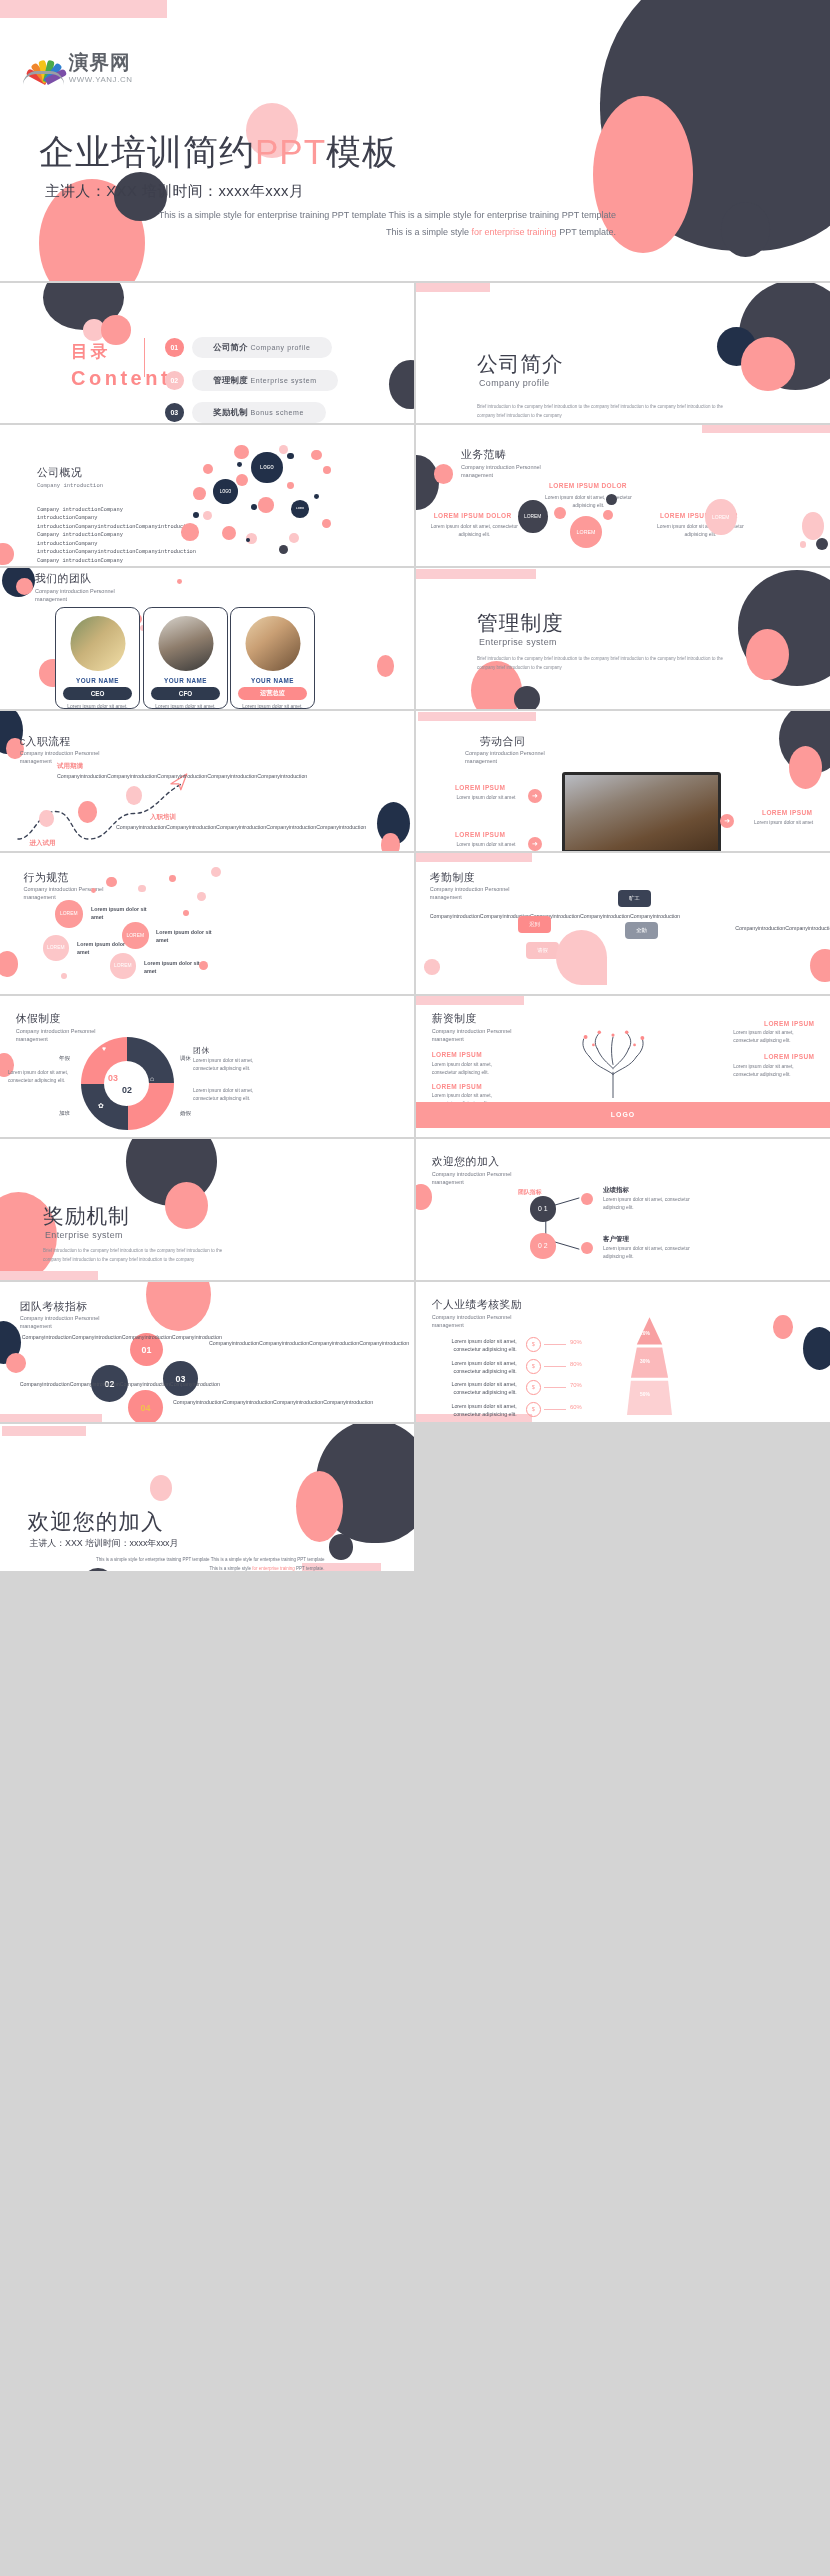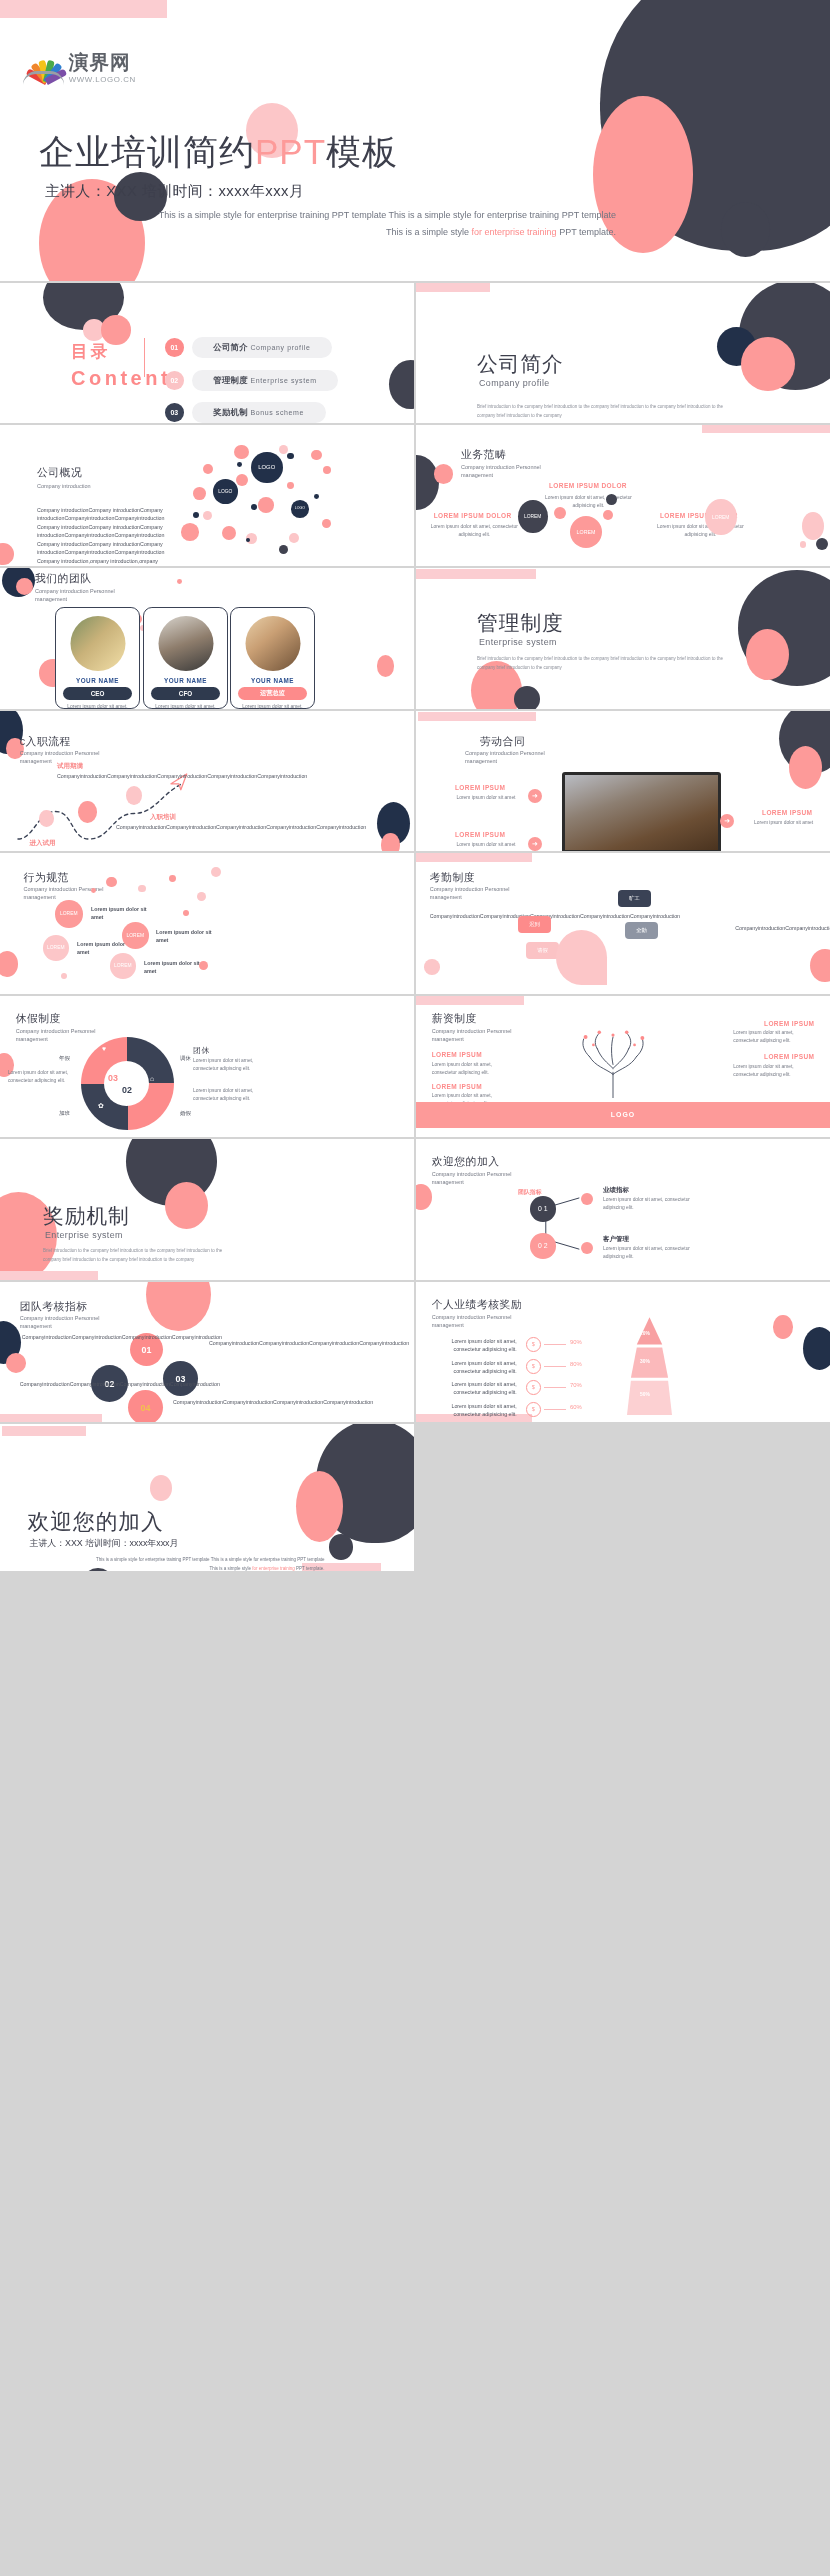--- a/index.html
+++ b/index.html
@@ -125,21 +125,21 @@
       <div class="fan">
         <i style="transform:rotate(-62deg);background:#e8403c;"></i>
         <i style="transform:rotate(-38deg);background:#f0862c;"></i>
         <i style="transform:rotate(-13deg);background:#f3c319;"></i>
         <i style="transform:rotate(13deg);background:#4aa94a;"></i>
         <i style="transform:rotate(38deg);background:#2f7fd0;"></i>
         <i style="transform:rotate(62deg);background:#7b4fa8;"></i>
         <div class="arc"></div>
       </div>
       <div class="wordmark">演界网</div>
-      <div class="url">WWW.LOGO.CN</div>
+      <div class="url">WWW.YANJ.CN</div>
     </div>
 
     <h1 class="maintitle cn-title"><span>企业培训简约</span><span class="pp">PPT</span><span>模板</span></h1>
     <div class="presenter">主讲人：XXX  培训时间：xxxx年xxx月</div>
     <div class="para body-txt">
       <span>This is a simple style for enterprise training PPT template This is a simple style for enterprise training PPT template</span><br>
       <span>This is a simple style </span><span class="accent">for enterprise training</span><span> PPT template.</span>
     </div>
   </section>
 
@@ -173,21 +173,21 @@
     <div class="bar" style="left:0;top:0;width:74px;height:8.9px;"></div>
     <div class="sh dark" style="width:113px;height:110px;right:-21.7px;top:-3px;"></div>
     <div class="sh navy" style="width:39px;height:39px;right:74px;top:44px;"></div>
     <div class="sh pink" style="width:54px;height:54px;right:35px;top:54px;"></div>
 
     <div class="sec-cn" style="left:61px;top:67px;">公司简介</div>
     <div class="sec-en" style="left:63px;top:95px;">Company profile</div>
     <div class="sec-body" style="left:61px;top:120px;">Brief introduction to the company brief introduction to the company brief introduction to the company brief introduction to the company brief introduction to the company</div>
   </section>
 
-  <section class="slide w-half-l" style="top:425px;height:141px;">
+  <section class="slide w-half-l" style="top:425px;height:141px;font-family:Liberation Mono, monospace;">
     <div class="hd-cn" style="left:37px;top:41px;">公司概况</div>
     <div class="hd-en" style="left:37px;top:57px;">Company introduction</div>
     <div class="tiny-b" style="position:absolute;left:37px;top:81px;width:138px;">Company introductionCompany introductionCompany introductionCompanyintroductionCompanyintroduction Company introductionCompany introductionCompany introductionCompanyintroductionCompanyintroduction Company introductionCompany introductionCompany introductionCompanyintroductionCompanyintroduction Company introduction,ompany introduction,ompany introduction.Company introduction</div>
 
     <div class="sh navy" style="width:31.5px;height:31.5px;left:251px;top:26.6px;display:flex;align-items:center;justify-content:center;color:#fff;font-size:5.9px;">
         <span>LOGO</span>
       </div>
     <div class="sh navy" style="width:24.6px;height:24.6px;left:213px;top:54px;display:flex;align-items:center;justify-content:center;color:#fff;font-size:4.9px;">
         <span>LOGO</span>
       </div>

